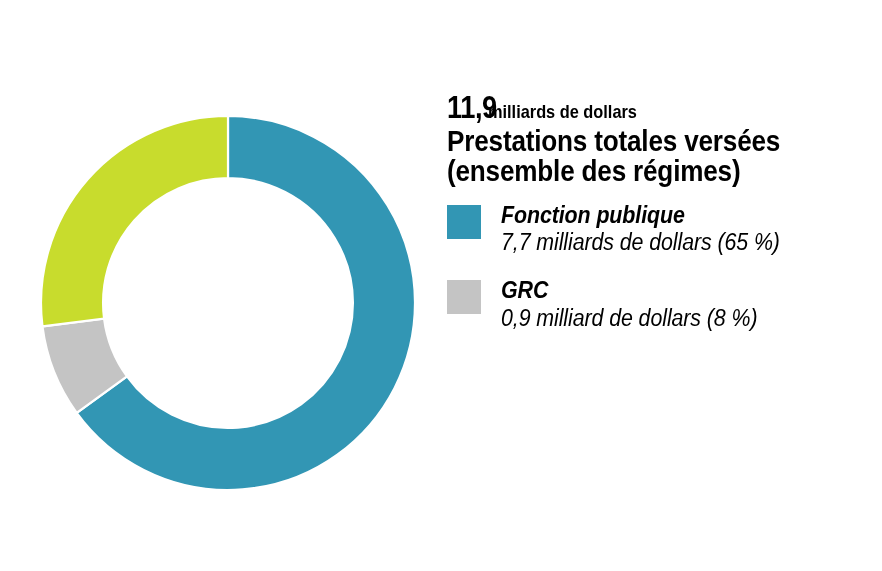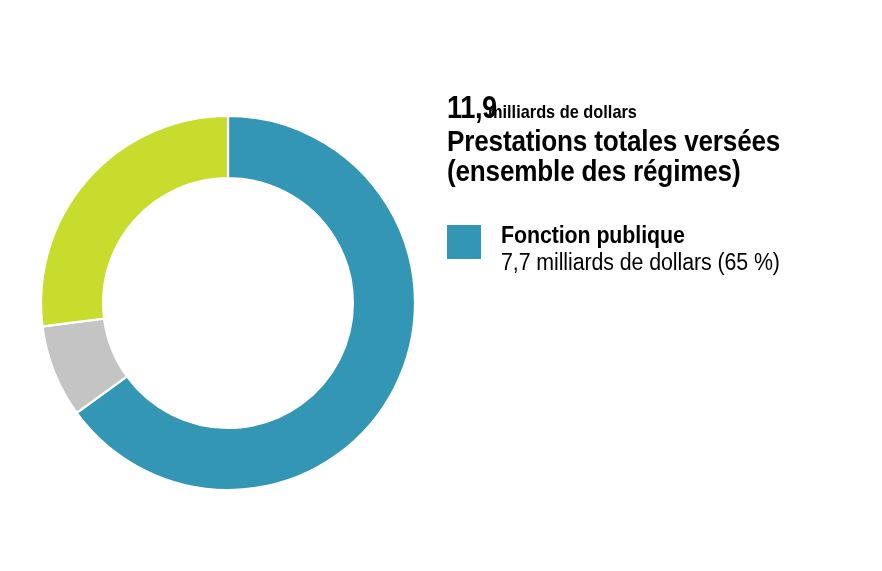--- a/index.html
+++ b/index.html
@@ -80,21 +80,22 @@
     transform: scaleX(0.9);
     transform-origin: left top;
   }
   #chart-title .title-line {
     display: block;
     white-space: nowrap;
   }
 
   
   #legend {
-    margin-top: 36px;
+    margin-top: 16px;
+    font-style: italic;
   }
   .legend-item {
     display: flex;
     align-items: flex-start;
     margin-bottom: 21px;
   }
   .legend-item:last-child { margin-bottom: 0; }
 
   .legend-swatch {
     width: 34px;
@@ -152,16 +153,23 @@
     </h1>
 
     <div id="legend">
         <div class="legend-item">
           <span class="legend-swatch" style="background: rgb(50, 150, 180);"></span>
           <span class="legend-text">
             <span class="legend-label">Fonction publique</span>
             <span class="legend-value">7,7 milliards de dollars (65 %)</span>
           </span>
         </div>
+        <div class="legend-item">
+          <span class="legend-swatch" style="background: rgb(196, 196, 196);"></span>
+          <span class="legend-text">
+            <span class="legend-label">GRC</span>
+            <span class="legend-value">0,9 milliard de dollars (8 %)</span>
+          </span>
+        </div>
       </div>
 
   </div>
 </div>
 
 </body></html>

